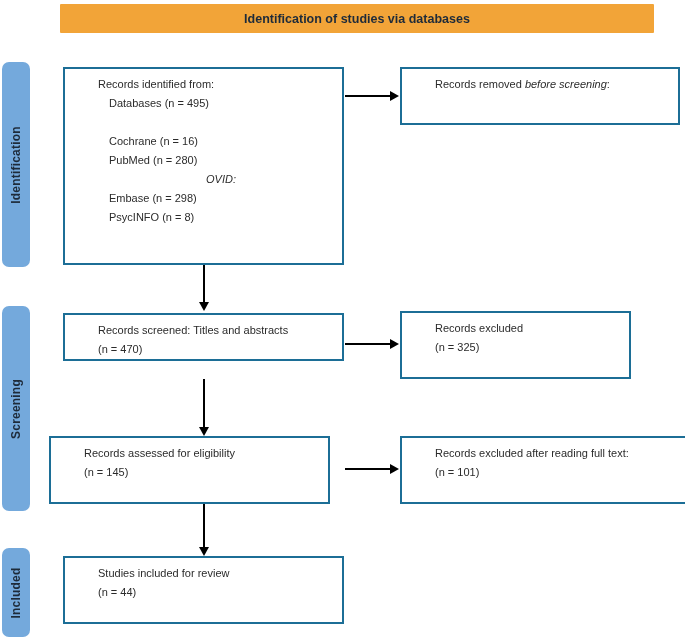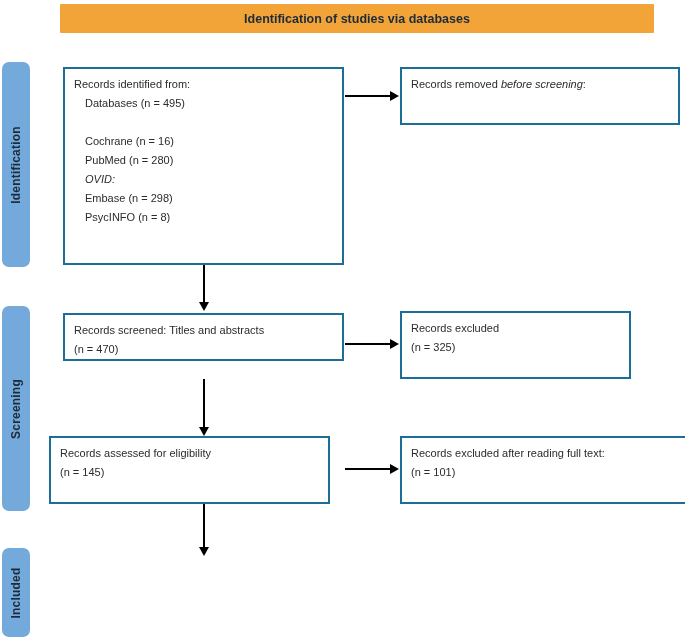--- a/index.html
+++ b/index.html
@@ -44,23 +44,23 @@
     letter-spacing: 0.2px;
   }
   .box {
     position: absolute;
     background: #ffffff;
     border: 2px solid var(--box-border, #1C6E96);
     padding: 6px 9px;
     color: var(--text, #2B2B2B);
     font-size: 11px;
   }
-  .line { line-height: 19px; min-height: 19px; white-space: nowrap; }
+  .line { line-height: 19px; min-height: 19px; white-space: nowrap; margin-left: 24px; }
   .indent { padding-left: 11px; }
-  .italic { font-style: italic; }
+  .italic { font-style: italic; text-align: center; }
   .arrow-h {
     position: absolute;
     height: 2px;
     background: var(--arrow, #000000);
   }
   .arrow-h::after {
     content: "";
     position: absolute;
     left: 100%; top: 50%;
     transform: translateY(-50%);
@@ -134,20 +134,24 @@
   <div class="box" style="left:49px;top:436px;width:281px;height:68px">
     <div class="line">Records assessed for eligibility</div>
     <div class="line">(n = 145)</div>
   </div>
 
   <div class="box" style="left:400px;top:436px;width:312px;height:68px">
     <div class="line">Records excluded after reading full text:</div>
     <div class="line">(n = 101)</div>
   </div>
 
+  <div class="box" style="left:63px;top:556px;width:281px;height:68px">
+    <div class="line">Studies included for review</div>
+    <div class="line">(n = 44)</div>
+  </div>
 
   <div class="arrow-h" style="left:345px;top:95px;width:45px"></div>
   <div class="arrow-v" style="left:203px;top:265px;height:37px"></div>
   <div class="arrow-h" style="left:345px;top:343px;width:45px"></div>
   <div class="arrow-v" style="left:203px;top:379px;height:48px"></div>
   <div class="arrow-h" style="left:345px;top:468px;width:45px"></div>
   <div class="arrow-v" style="left:203px;top:504px;height:43px"></div>
 
 </div>
 

